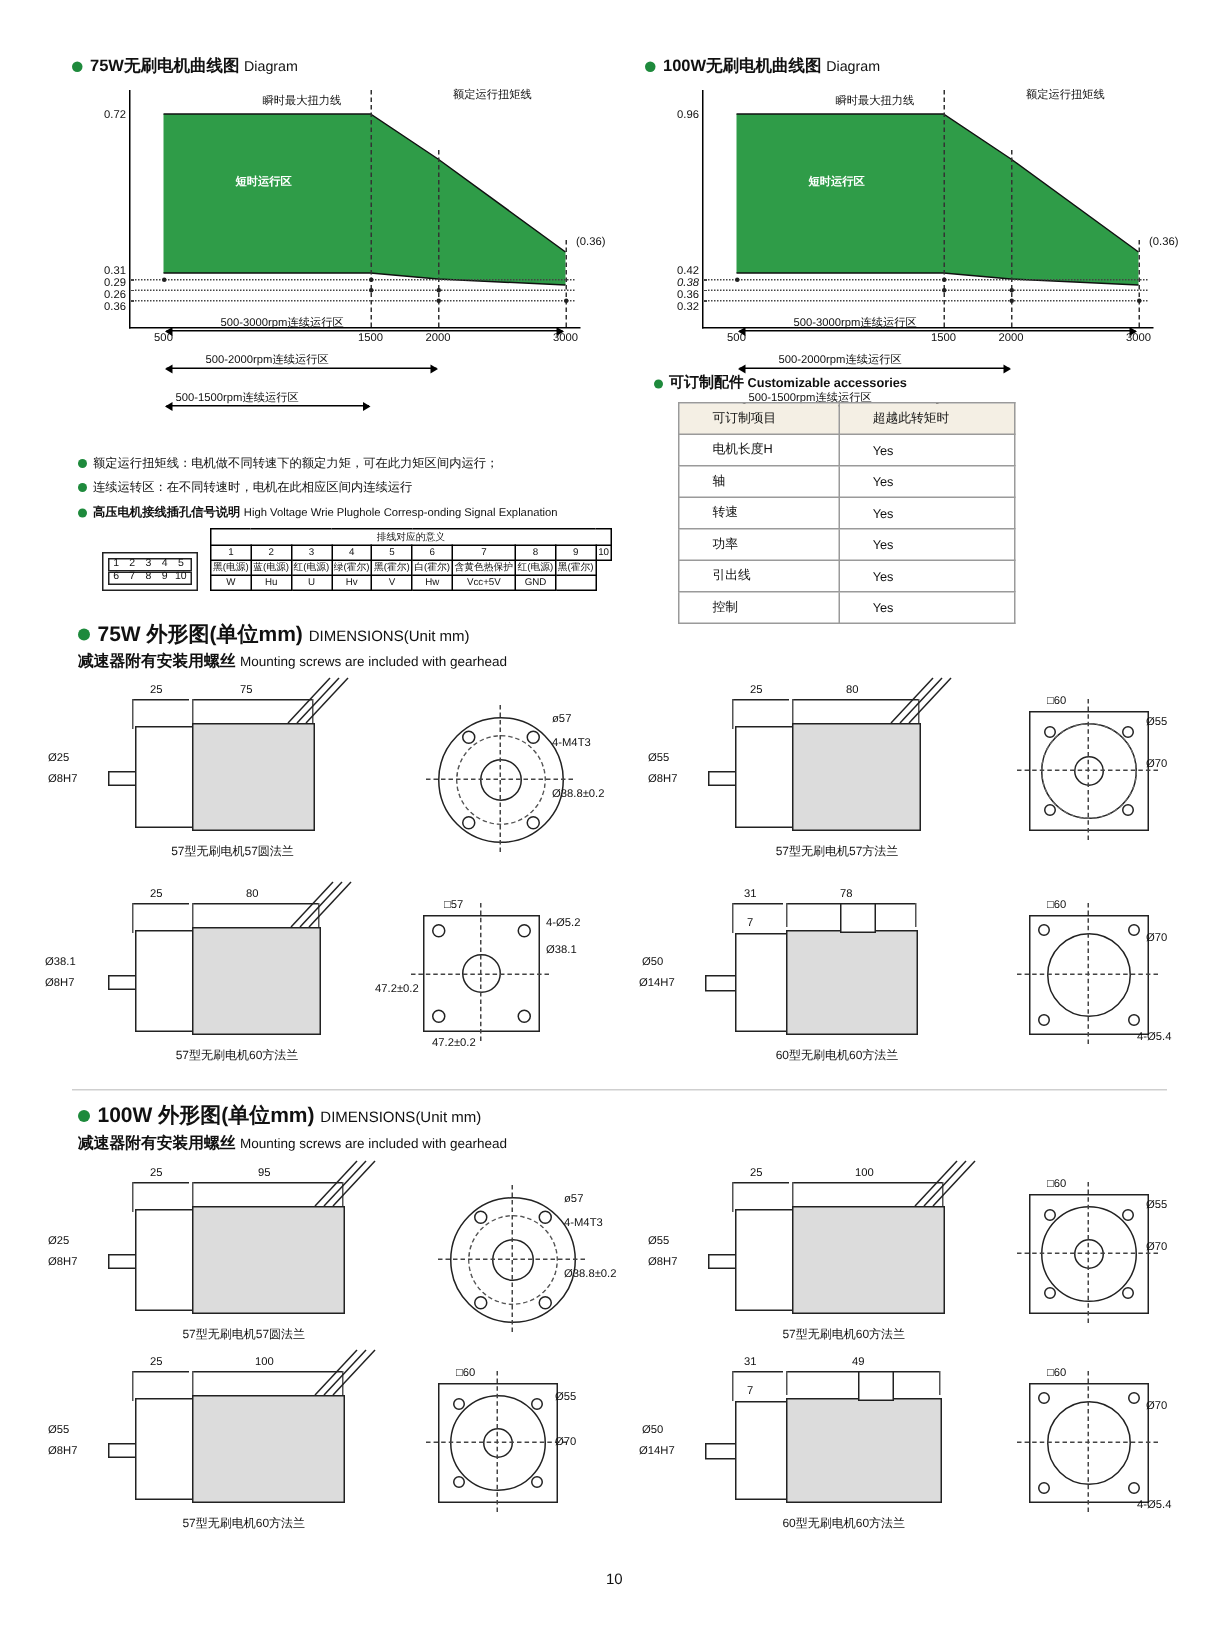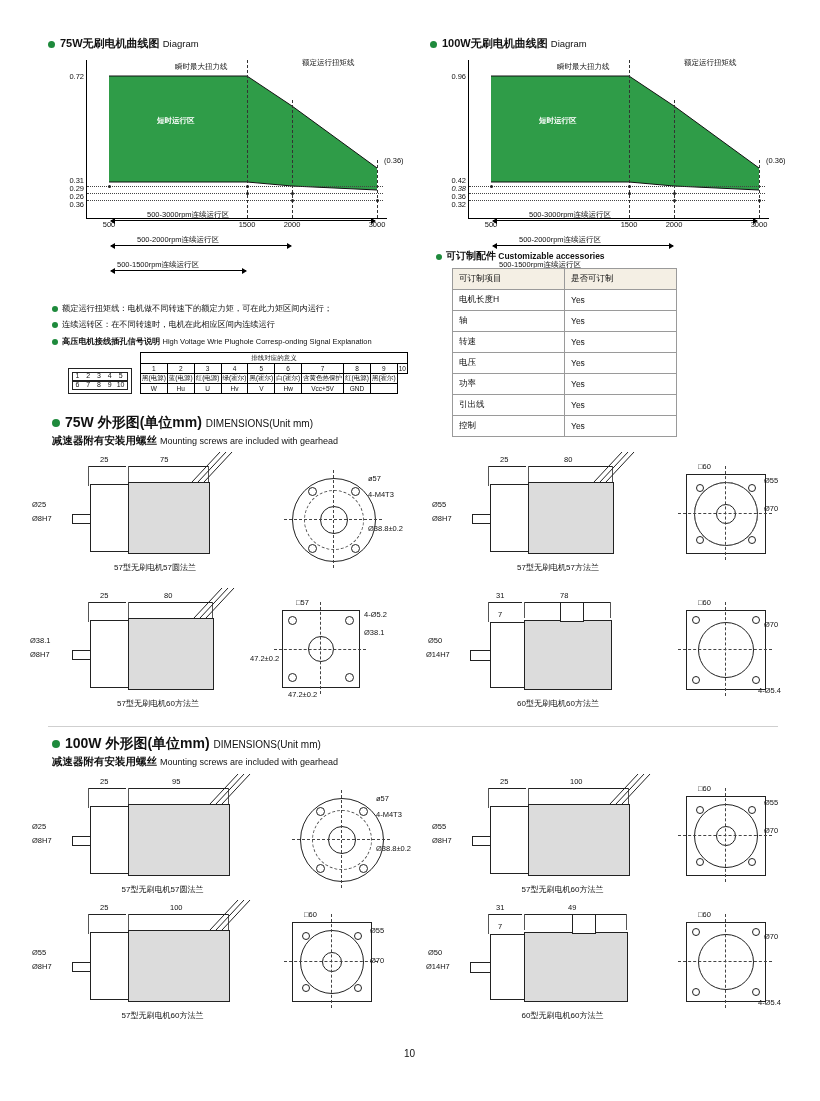--- a/index.html
+++ b/index.html
@@ -43,21 +43,21 @@
   
   .note{position:absolute;font-size:8.2px;line-height:11px;width:370px;}
   .note .bullet{width:6px;height:6px;margin-right:4px;}
 
   
   table.wire{border-collapse:collapse;font-size:6.5px;}
   table.wire td{border:1px solid #000;text-align:center;padding:0 1px;height:9px;}
 
   
   table.acc{border-collapse:collapse;font-size:8.5px;width:225px;}
-  table.acc th,table.acc td{border:1px solid #9a9a9a;padding:3px 6px;text-align:left;height:14px;}
+  table.acc th,table.acc td{border:1px solid #9a9a9a;padding:3px 22px;text-align:left;height:14px;}
   table.acc th{background:#f4efe4;font-weight:normal;}
 
   
   .dwg{position:absolute;}
   .body-out{position:absolute;border:1.1px solid #222;background:#fff;}
   .body-fill{position:absolute;background:#dcdcdc;border:1.1px solid #222;}
   .shaft{position:absolute;border:1px solid #222;background:#fff;}
   .dimline{position:absolute;border-top:.9px solid #222;}
   .ext{position:absolute;border-left:.7px solid #555;}
   .circle{position:absolute;border:1.1px solid #222;border-radius:50%;}
@@ -252,36 +252,32 @@
 
   <div class="note" style="left:436px;top:250px;width:340px;">
     <span class="bullet"></span><b style="font-size:10px;">可订制配件</b>
     <span style="font-size:8.5px;font-weight:bold;">Customizable accessories</span>
   </div>
   <div style="position:absolute;left:452px;top:268px;">
     <table class="acc">
       <tbody>
           <tr>
         <th>可订制项目</th>
-        <th>是否可订制</th>
+        <th>超越此转矩时</th>
       </tr>
       <tr>
             <td>电机长度H</td>
             <td>Yes</td>
           </tr>
       <tr>
             <td>轴</td>
             <td>Yes</td>
           </tr>
       <tr>
             <td>转速</td>
-            <td>Yes</td>
-          </tr>
-      <tr>
-            <td>电压</td>
             <td>Yes</td>
           </tr>
       <tr>
             <td>功率</td>
             <td>Yes</td>
           </tr>
       <tr>
             <td>引出线</td>
             <td>Yes</td>
           </tr>

